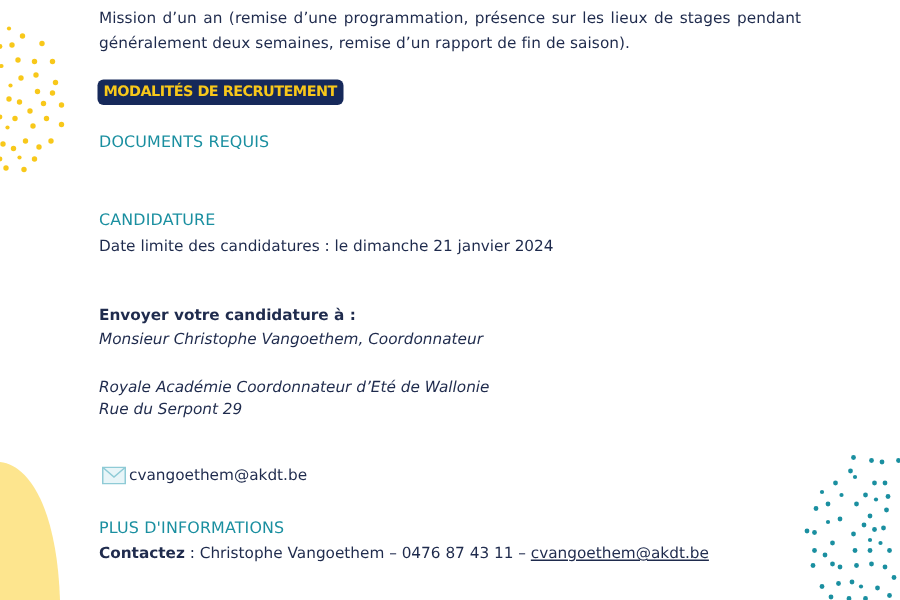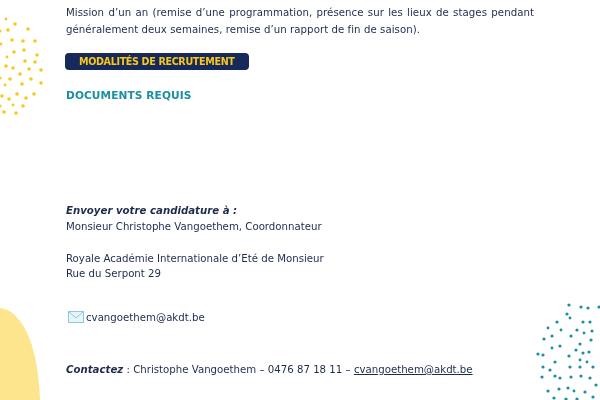--- a/index.html
+++ b/index.html
@@ -10,35 +10,35 @@
     color:#1f2b4d;
   }
   .deco { position:absolute; }
   .content { position:absolute; left:0; top:0; width:556px; height:400px; }
   .para {
     position:absolute; left:66px; width:468px;
     font-size:10.2px; line-height:17px; text-align:justify;
     color:#1f2b4d; letter-spacing:0.05px;
   }
   .badge {
-    position:absolute; left:65px; top:53px; height:17px; padding:0 14px;
+    position:absolute; left:65px; top:53px; height:17px; padding:0 4px;
     background:#16295a; border-radius:4px;
     color:#f8c81a; font-weight:bold; font-size:9.6px; line-height:17px;
     letter-spacing:-0.35px;
   }
   .heading {
     position:absolute; left:66px;
-    font-size:10.6px; font-weight:bold; color:#1a8fa0; letter-spacing:0.1px;
+    font-size:10.6px; font-weight:normal; color:#1a8fa0; letter-spacing:0.1px;
   }
   .line {
     position:absolute; left:66px;
     font-size:10.2px; color:#1f2b4d; white-space:nowrap;
   }
-  .bold { font-weight:bold;font-style:italic; }
-  .ital { }
+  .bold { font-weight:bold; }
+  .ital { font-style:italic; }
   .mail-row { position:absolute; left:68px; top:311px; display:flex; align-items:center; }
   .mail-row .line { position:static; }
   .mail-icon { width:16px; height:12px; margin-right:2px; }
   a.link { color:#1f2b4d; text-decoration:underline; }
 </style>
 </head>
 <body>
 
 <svg class="deco" style="left:0;top:0" width="50" height="120" viewBox="0 0 50 120">
   <g fill="#f8c81a">
@@ -142,31 +142,34 @@
 </svg>
 
 <div class="content">
 
   <p class="para" style="top:4px;margin:0">Mission d’un an (remise d’une programmation, présence sur les lieux de stages pendant généralement deux semaines, remise d’un rapport de fin de saison).</p>
 
   <div class="badge">MODALITÉS DE RECRUTEMENT</div>
 
   <div class="heading" style="top:89px">DOCUMENTS REQUIS</div>
 
+  <div class="heading" style="top:141px">CANDIDATURE</div>
+  <div class="line" style="top:159px">Date limite des candidatures : le dimanche 21 janvier 2024</div>
 
   <div class="line bold" style="top:205px">Envoyer votre candidature à :</div>
   <div class="line ital" style="top:221px">Monsieur Christophe Vangoethem, Coordonnateur</div>
-  <div class="line ital" style="top:253px">Royale Académie Internationale d’Eté de Monsieur</div>
+  <div class="line ital" style="top:253px">Royale Académie Coordonnateur d’Eté de Wallonie</div>
   <div class="line ital" style="top:268px">Rue du Serpont 29</div>
 
   <div class="mail-row">
     <svg class="mail-icon" viewBox="0 0 16 12">
       <rect x="0.5" y="0.5" width="15" height="11" fill="#e8f5f8" stroke="#8fcbd6" stroke-width="1"></rect>
       <path d="M0.8 0.8 L8 7 L15.2 0.8" fill="none" stroke="#8fcbd6" stroke-width="1"></path>
     </svg>
     <span class="line">cvangoethem@akdt.be</span>
   </div>
 
+  <div class="heading" style="top:346px">PLUS D'INFORMATIONS</div>
   <div class="line" style="top:364px">
-    <span class="bold">Contactez</span><span> : </span><span>Christophe Vangoethem – 0476 87 18 11 – </span><a class="link">cvangoethem@akdt.be</a>
+    <span class="bold">Contactez</span><span> : </span><span>Christophe Vangoethem – 0476 87 43 11 – </span><a class="link">cvangoethem@akdt.be</a>
   </div>
 
 </div>
 
 </body></html>

